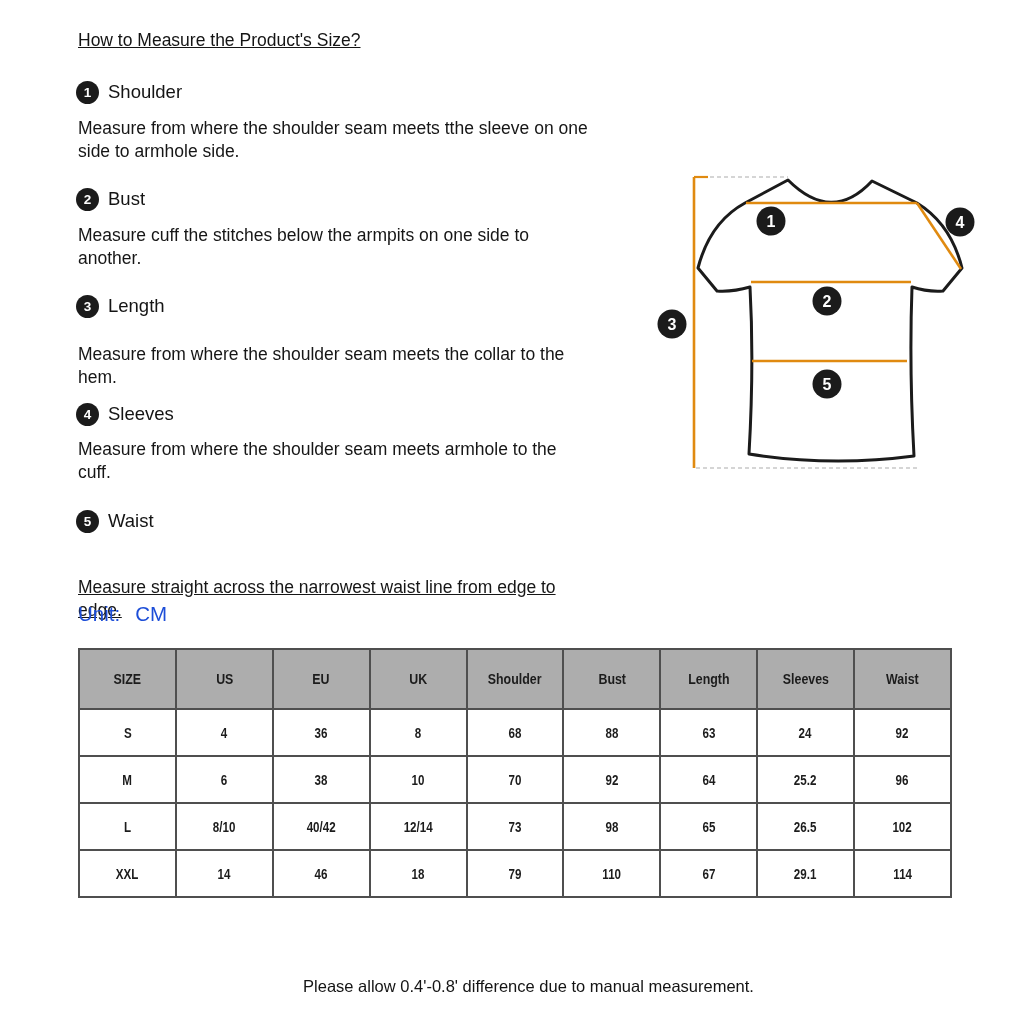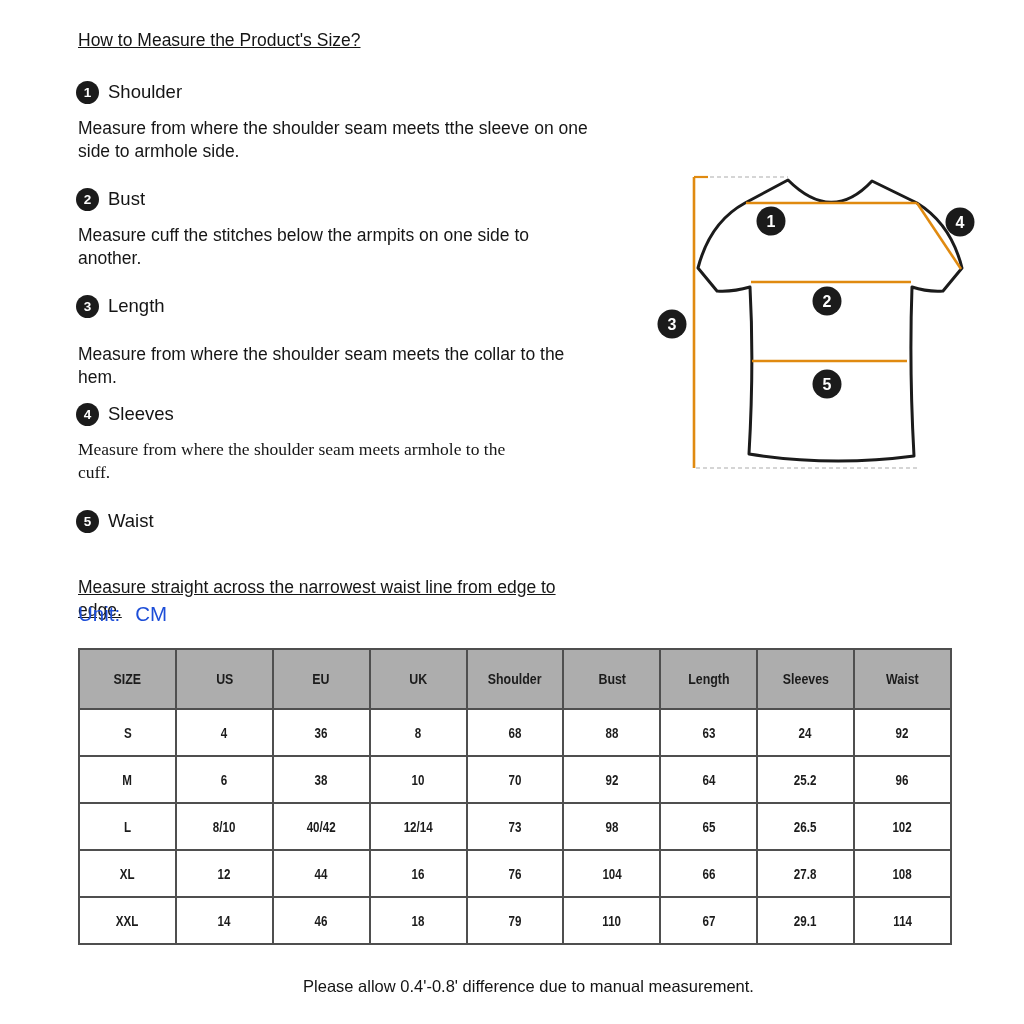--- a/index.html
+++ b/index.html
@@ -32,21 +32,21 @@
   }
   .item-label { font-size: 18.5px; color: #141414; }
   .item-desc {
     left: 78px; width: 540px;
     font-size: 17.5px; line-height: 22.5px; color: #161616;
     white-space: pre-line;
   }
   .h1 { top: 80px; }  .d1 { top: 117px; }
   .h2 { top: 187px; } .d2 { top: 224px; }
   .h3 { top: 294px; } .d3 { top: 343px; }
-  .h4 { top: 402px; } .d4 { top: 438px; font-family: Liberation Serif, serif; }
+  .h4 { top: 402px; } .d4 { top: 438px; }
   .h5 { top: 509px; } .d5 { top: 576px; text-decoration: underline; }
 
   .unit-row { left: 78px; top: 602px; font-size: 20.5px; color: #1d4ed8; }
   .unit-row .unit-value { margin-left: 15px; }
 
   
   .diagram { left: 640px; top: 160px; }
 
   
   table.size-table {
@@ -192,31 +192,20 @@
       <td><span class="cell-text">8/10</span></td>
       <td><span class="cell-text">40/42</span></td>
       <td><span class="cell-text">12/14</span></td>
       <td><span class="cell-text">73</span></td>
       <td><span class="cell-text">98</span></td>
       <td><span class="cell-text">65</span></td>
       <td><span class="cell-text">26.5</span></td>
       <td><span class="cell-text">102</span></td>
     </tr>
     <tr>
-      <td><span class="cell-text">XL</span></td>
-      <td><span class="cell-text">12</span></td>
-      <td><span class="cell-text">44</span></td>
-      <td><span class="cell-text">16</span></td>
-      <td><span class="cell-text">76</span></td>
-      <td><span class="cell-text">104</span></td>
-      <td><span class="cell-text">66</span></td>
-      <td><span class="cell-text">27.8</span></td>
-      <td><span class="cell-text">108</span></td>
-    </tr>
-    <tr>
       <td><span class="cell-text">XXL</span></td>
       <td><span class="cell-text">14</span></td>
       <td><span class="cell-text">46</span></td>
       <td><span class="cell-text">18</span></td>
       <td><span class="cell-text">79</span></td>
       <td><span class="cell-text">110</span></td>
       <td><span class="cell-text">67</span></td>
       <td><span class="cell-text">29.1</span></td>
       <td><span class="cell-text">114</span></td>
     </tr>

